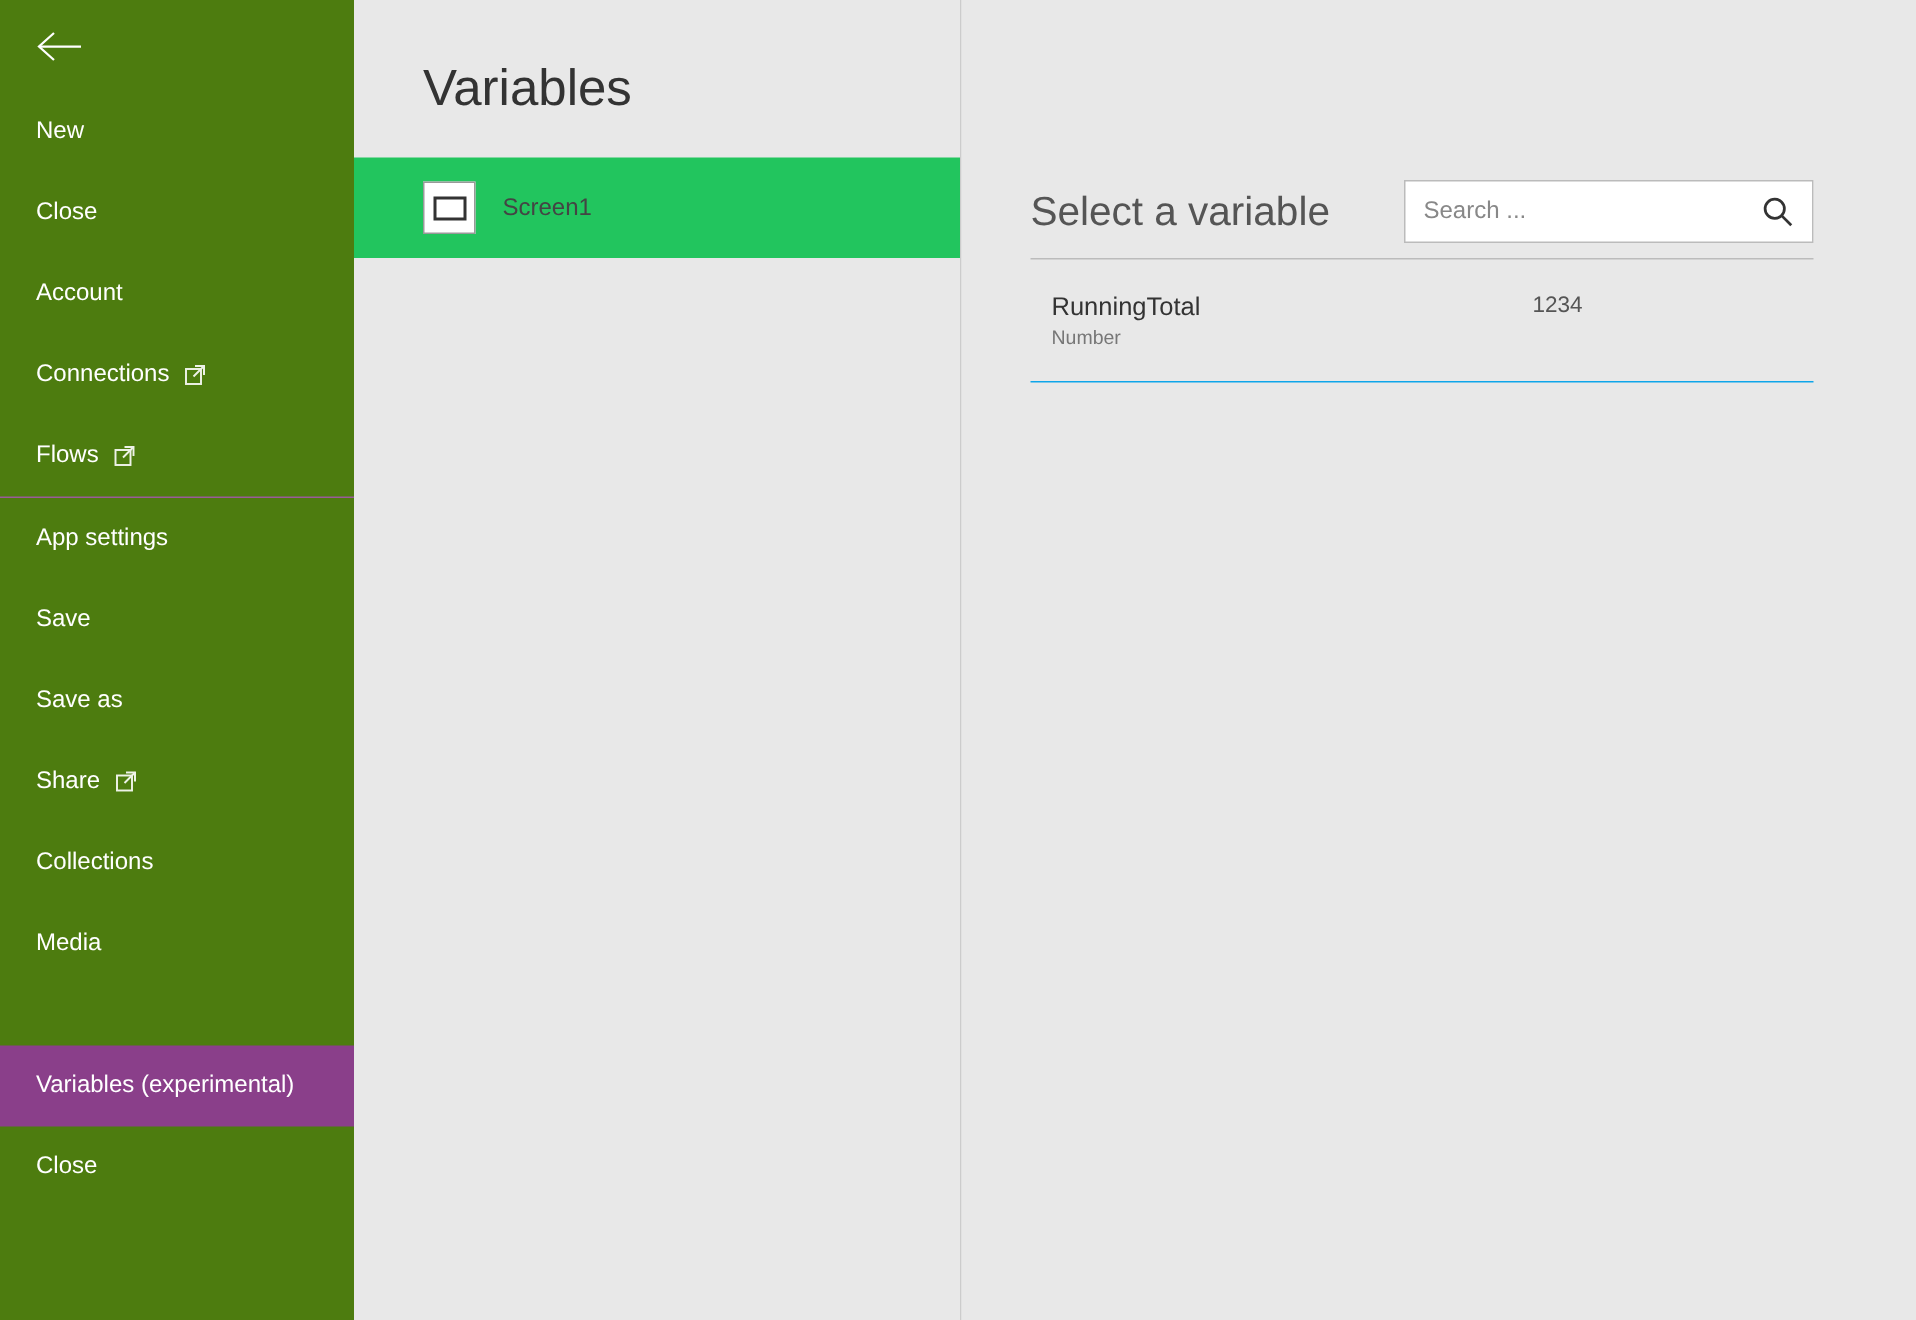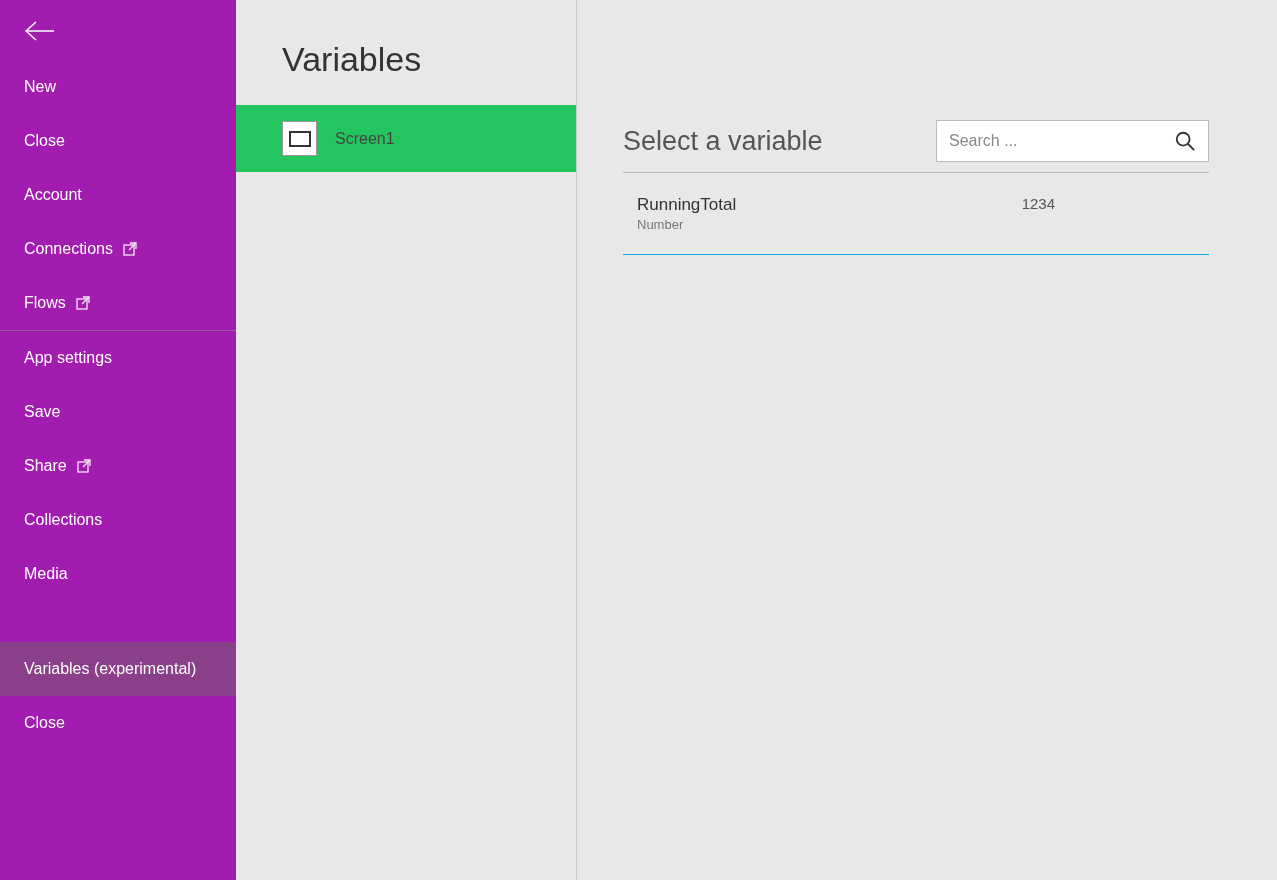--- a/index.html
+++ b/index.html
@@ -1,26 +1,26 @@
 <!DOCTYPE html>
 <html><head>
   <meta charset="utf-8">
   <style>
     * { margin: 0; padding: 0; box-sizing: border-box; font-family: 'Segoe UI', Tahoma, sans-serif; }
     body { width: 1277px; height: 880px; display: flex; overflow: hidden; background: #e8e8e8; }
     
-    .sidebar { width: 236px; background: #a21caf; color: #fff; display: flex; flex-direction: column; }
+    .sidebar { width: 236px; background: #4d7c0f; color: #fff; display: flex; flex-direction: column; }
     .back-btn { padding: 20px 24px 14px; cursor: pointer; }
     .back-arrow { width: 32px; height: 22px; }
     .nav-item { padding: 18px 24px; font-size: 16px; font-weight: 300; cursor: pointer; display: flex; align-items: center; gap: 10px; }
     .nav-item.selected { background: #8a3f8a; margin-top: 41px; }
     .nav-divider { border-top: 1px solid #9a5b9a; margin: 0; }
     .ext-icon { width: 14px; height: 14px; opacity: 0.9; }
     
-    .middle { width: 341px; background: #e8e8e8; border-right: 1px solid #ccc; display: flex; flex-direction: column; }
+    .middle { width: 405px; background: #e8e8e8; border-right: 1px solid #ccc; display: flex; flex-direction: column; }
     .page-title { font-size: 34px; font-weight: 300; color: #333; padding: 40px 0 26px 46px; }
     .screen-row { background: #22c55e; padding: 16px 46px; display: flex; align-items: center; gap: 18px; cursor: pointer; }
     .screen-icon { width: 35px; height: 35px; background: #fff; border: 1px solid #999; display: flex; align-items: center; justify-content: center; }
     .screen-icon-inner { width: 22px; height: 16px; border: 2px solid #333; }
     .screen-label { font-size: 16px; color: #444; }
     
     .right { flex: 1; background: #e8e8e8; padding: 0 68px 0 46px; display: flex; flex-direction: column; }
     .right-header { margin-top: 120px; display: flex; align-items: center; justify-content: space-between; border-bottom: 1px solid #bbb; padding-bottom: 10px; }
     .select-label { font-size: 27px; font-weight: 300; color: #555; }
     .search-box { width: 273px; height: 42px; background: #fff; border: 1px solid #bbb; display: flex; align-items: center; padding: 0 12px; }
@@ -73,20 +73,23 @@
     </div>
   <div class="nav-divider"></div>
   <div id="nav2">
       <div class="nav-item">
         <span>App settings</span>
       </div>
       <div class="nav-item">
         <span>Save</span>
       </div>
       <div class="nav-item">
+        <span>Save as</span>
+      </div>
+      <div class="nav-item">
         <span>Share</span>
         <svg class="ext-icon" viewBox="0 0 14 14" fill="none" stroke="#fff" stroke-width="1.3">
           <rect x="1" y="3" width="10" height="10"></rect>
           <polyline points="7,1 13,1 13,7"></polyline>
           <line x1="13" y1="1" x2="6" y2="8"></line>
         </svg>
       </div>
       <div class="nav-item">
         <span>Collections</span>
       </div>

